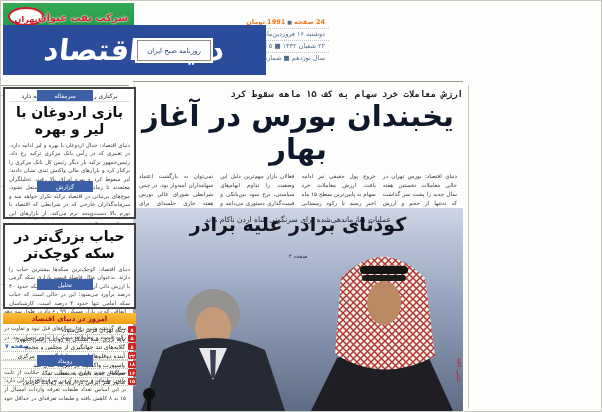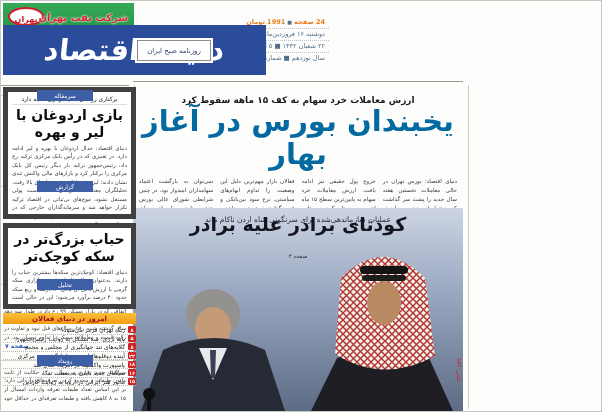--- a/index.html
+++ b/index.html
@@ -32,22 +32,22 @@
                   display:flex; align-items:center; justify-content:center; }
   .masthead-title { color:#fff; font-weight:bold; font-size:29px; transform:skewX(-6deg);
                     white-space:nowrap; line-height:1; }
   .masthead-sub { position:absolute; left:136px; top:17px; width:74px; height:21px; background:#fff;
                   border:1px solid #8d8d8d; box-shadow:0 0 0 2px #fff; font-size:7px; color:#2b3d66;
                   display:flex; align-items:center; justify-content:center; z-index:3;margin-top:22px; }
   
   .vline { position:absolute; top:84px; bottom:2px; width:1px; background:#c9c9c4; }
   
   .center { position:absolute; right:138px; top:80px; width:330px; height:330px; border-top:1px solid #9a9a94; }
-  .lead-kicker { text-align:center; font-size:9px; font-weight:bold; color:#1a1a1a; margin-top:13px; }
-  .lead-headline { text-align:center; font-size:29px; font-weight:bold; color:#0369a1;
+  .lead-kicker { font-size:9px; font-weight:bold; color:#1a1a1a; margin-top:7px;font-family:Liberation Mono, monospace; }
+  .lead-headline { text-align:center; font-size:29px; font-weight:bold; color:#0f172a;
                    line-height:1.15; letter-spacing:-1px; }
   .lead-body { margin:5px 6px 0; column-count:4; column-gap:7px; font-size:5.6px; line-height:1.6;
                text-align:justify; color:#3a3a3a; height:47px; overflow:hidden; }
   .photo { position:absolute; right:0; left:0; bottom:0; height:203px; overflow:hidden; }
   .photo svg { position:absolute; inset:0; }
   .photo-kicker { position:absolute; top:7px; left:0; right:0; text-align:center; font-size:7.5px;
                   color:#2b2b33; z-index:2; }
   .photo-headline { position:absolute; top:5px; left:0; right:0; text-align:center; font-size:19px;
                     font-weight:bold; color:#15151f; z-index:2; }
   .photo-pageref { position:absolute; top:45px; left:0; right:0; text-align:center; font-size:5.5px;
@@ -67,21 +67,21 @@
   .author { display:flex; align-items:center; gap:3px; margin:0 6px 2px; font-size:6px; color:#444;
             font-weight:bold; }
   .author:before,.author:after { content:""; flex:1; height:1px; background:#cfcfca; }
   .sec-body { font-size:5.5px; line-height:1.55; text-align:justify; color:#3d3d3d; margin:0 3px;
               overflow:hidden; }
   .sec-link { font-size:6px; font-weight:bold; text-align:left; margin:1px 4px 2px; }
   .link-blue { color:#2e5fb0; } .link-orange { color:#d2691e; }
   .b1 { height:28px; } .b2 { height:44px; } .b3 { height:34px; } .b4 { height:33px; }
   
   .lcol { position:absolute; left:2px; top:86px; width:133px; }
-  .lbox { border:5px solid #404040; background:#fff; padding:3px 4px; margin-bottom:4px; overflow:hidden; }
+  .lbox { border:2px solid #404040; background:#fff; padding:3px 4px; margin-bottom:4px; overflow:hidden; }
   .lbox-kicker { text-align:center; font-size:6px; color:#222; border-bottom:1px solid #ddd;
                  padding-bottom:2px; margin-bottom:2px; }
   .lbox-headline { text-align:center; font-size:14px; font-weight:bold; color:#0d0d0d; line-height:1.2; }
   .lbox-body { font-size:5.5px; line-height:1.55; text-align:justify; color:#3d3d3d; margin-top:3px;
                overflow:hidden; }
   .box1 { height:132px; } .box1 .lbox-body { height:96px; }
   .box2 { height:86px; } .box2 .lbox-body { height:68px; }
   .today-bar { height:11px; background:linear-gradient(180deg,#fbbf3b,#f29c12); color:#a3121c;
                font-size:7px; font-weight:bold; display:flex; align-items:center; justify-content:center;
                margin-bottom:2px; }
@@ -93,21 +93,21 @@
 </style>
 </head>
 <body>
 
 <div id="page">
 
   <div class="ad">
     <div class="ad-logo">
         <span>بهران</span>
       </div>
-    <div class="ad-title">شرکت نفت بهران</div>
+    <div class="ad-title">شرکت نفت عنوان</div>
     <div class="ad-sub">بزرگ‌ترین تولیدکننده روغن‌های موتور و صنعتی در خاورمیانه</div>
     <div class="ad-strip">
       <span class="ad-year">۱۴۰۰</span>
       <span class="ad-greet">سال فرخنده باد</span>
     </div>
   </div>
 
   <div class="dateline">
     <div class="dl-row">
       <span class="dl-orange">24 صفحه</span>
@@ -220,21 +220,21 @@
       <div class="lbox-body">دنیای اقتصاد: جدال اردوغان با بهره و لیر ادامه دارد. در تغییری که در رأس بانک مرکزی ترکیه رخ داد، رئیس‌جمهور ترکیه بار دیگر رئیس کل بانک مرکزی را برکنار کرد و بازارهای مالی واکنش تندی نشان دادند؛ لیر سقوط کرد و بهره اوراق بالا رفت. تحلیلگران معتقدند تا زمانی که سیاست پولی مستقل نشود، موج‌های بی‌ثباتی در اقتصاد ترکیه تکرار خواهد شد و سرمایه‌گذاران خارجی که در شرایطی که اقتصاد با تورم بالا دست‌وپنجه نرم می‌کند، از بازارهای این کشور خارج می‌شوند و خطر جهش‌های تازه باقی می‌ماند.</div>
 
     </div>
 
     <div class="lbox box2">
       <div class="lbox-headline">حباب بزرگ‌تر در سکه کوچک‌تر</div>
       <div class="lbox-body">دنیای اقتصاد: کوچک‌ترین سکه‌ها بیشترین حباب را دارند. به‌عنوان مثال فاصله قیمت بازاری سکه گرمی با ارزش ذاتی آن بالای ۸۰ درصد و ربع سکه حدود ۴۰ درصد برآورد می‌شود؛ این در حالی است که حباب سکه امامی تنها حدود ۴ درصد است. کارشناسان دلیل این پدیده را تقاضای خرد هدیه‌ای و عرضه محدود قطعات کوچک می‌دانند.</div>
       <div class="sec-link link-blue">صفحه ۱۳</div>
     </div>
 
-    <div class="today-bar">امروز در دنیای فعالان</div>
+    <div class="today-bar">امروز در دنیای اقتصاد</div>
 
     <div>
       <div class="idx-item">
         <span class="idx-num">۸</span>
         <span class="idx-title">رنگ تهران قرمز می‌شود؟</span>
       </div>
       <div class="idx-item">
         <span class="idx-num">۵</span>
         <span class="idx-title">پایه ارزی؛ سه مشکل به روایت رئیس‌جمهور</span>
       </div>

